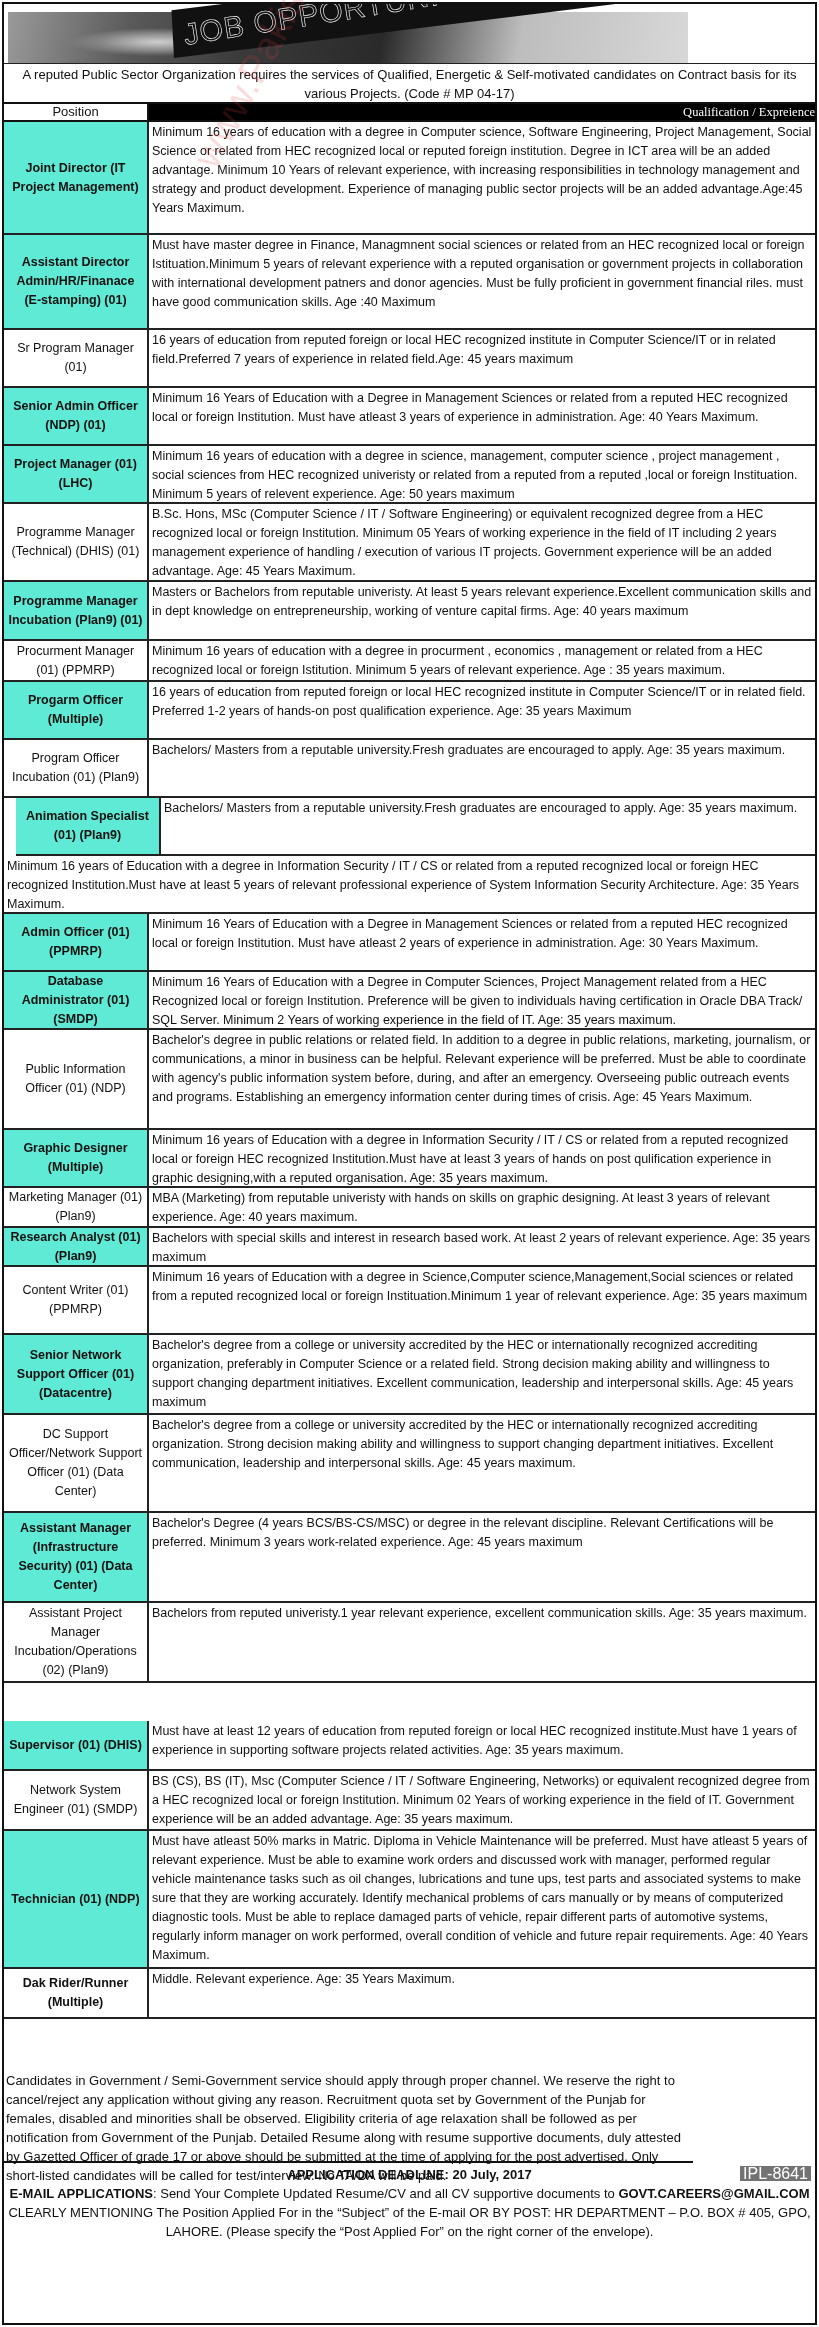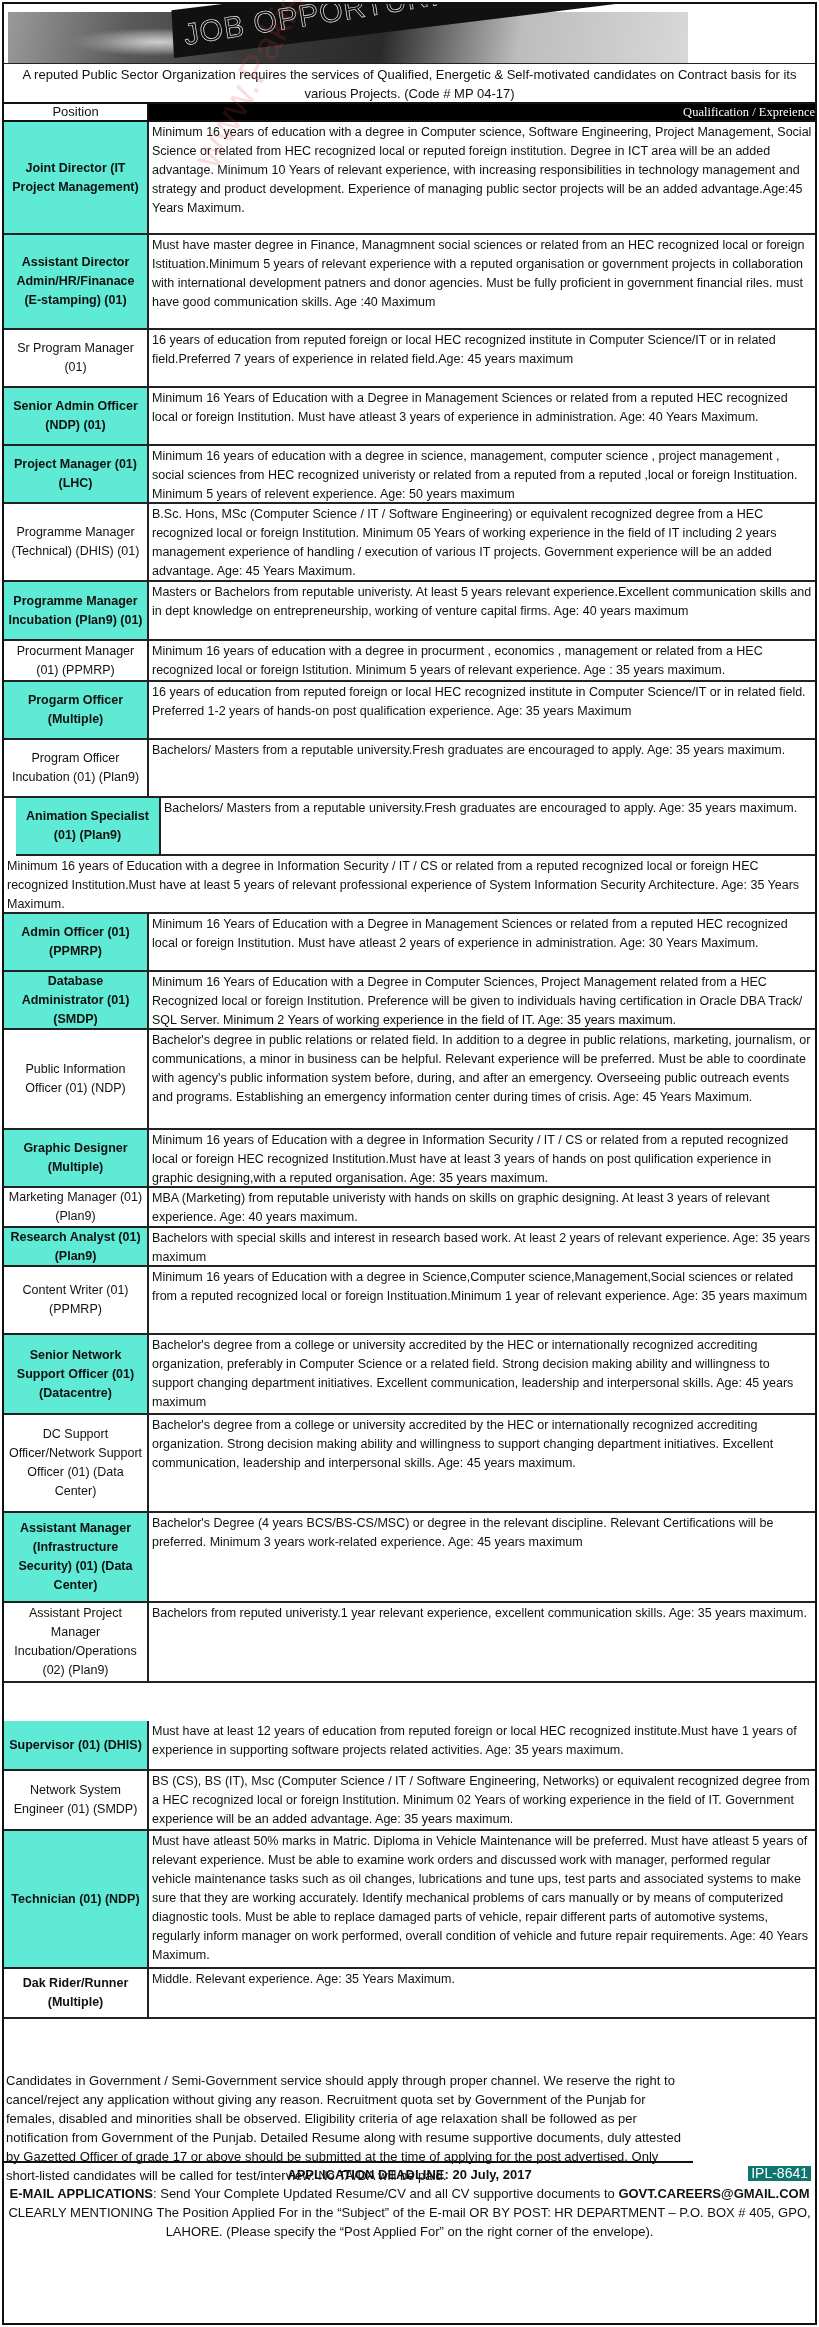--- a/index.html
+++ b/index.html
@@ -77,21 +77,21 @@
     text-align: left; font-size: 13px; line-height: 19px; padding: 3px 2px 13px 2px;
     border-bottom: 2px solid #111;
   }
   .apply {
     position: absolute; left: 0; top: 2159px; width: 811px; height: 82px;
     text-align: center; font-size: 13px; line-height: 19px; padding-top: 2px;
   }
   .deadline { font-weight: 700; }
   .ref-badge {
     position: absolute; right: 4px; top: 3px;
-    background: #0f766e; color: #fff; font-size: 14px; line-height: 15px;
+    background: #737373; color: #fff; font-size: 16px; line-height: 15px;
     padding: 0 3px; font-family: "Liberation Sans", sans-serif;
   }
   .bold { font-weight: 700; }
   .watermark {
     position: absolute; left: 180px; top: 150px; width: 900px;
     transform: rotate(-62deg); transform-origin: left top;
     color: rgba(220,60,60,0.18); font-size: 40px; white-space: nowrap;
     pointer-events: none;
   }
 </style>

